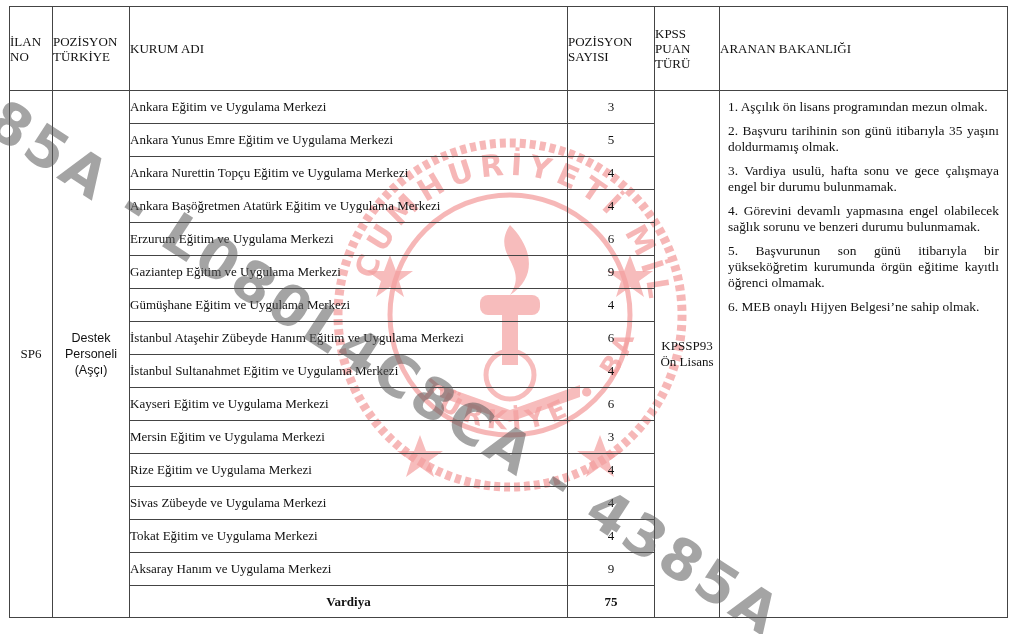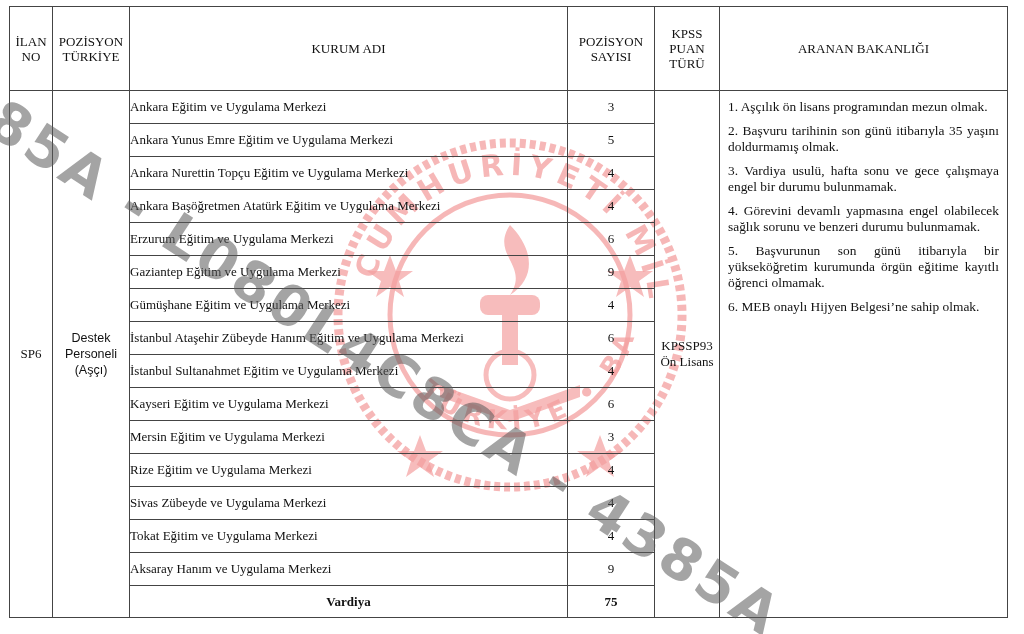--- a/index.html
+++ b/index.html
@@ -13,21 +13,21 @@
   
   .diag { position: absolute; left: -60px; top: 40px; width: 1300px; z-index: 3;
           transform-origin: 0 0; transform: rotate(33deg);
           font-family: "DejaVu Sans", sans-serif; font-weight: bold; font-size: 56px;
           color: rgba(90,90,90,0.55); letter-spacing: 4px; white-space: nowrap;
           pointer-events: none; }
 
   table.main { position: absolute; left: 9px; top: 6px; border-collapse: collapse;
                table-layout: fixed; z-index: 2; font-size: 13px; }
   table.main td, table.main th { border: 1.5px solid #444; padding: 0; }
-  th { font-weight: normal; text-align: center; vertical-align: middle; font-size: 13px; line-height: 15px; }
+  th { font-weight: normal; text-align: left; vertical-align: middle; font-size: 13px; line-height: 15px; }
   .hdr-row { height: 84px; }
   .data-row { height: 33px; }
   .total-row { height: 32px; }
   td.kurum { padding-left: 6px; font-size: 13px; text-align: left; vertical-align: middle; }
   td.count { text-align: center; vertical-align: middle; font-size: 13px; }
   td.center { text-align: center; vertical-align: middle; font-size: 13px; line-height: 16px; }
   td.total-label { text-align: center; font-weight: bold; font-size: 13px; }
   td.total-val { text-align: center; font-weight: bold; font-size: 13px; }
   td.nitelik { vertical-align: top; padding: 130px 6px 0 6px; font-size: 13.4px; line-height: 16px;
                text-align: justify; }

